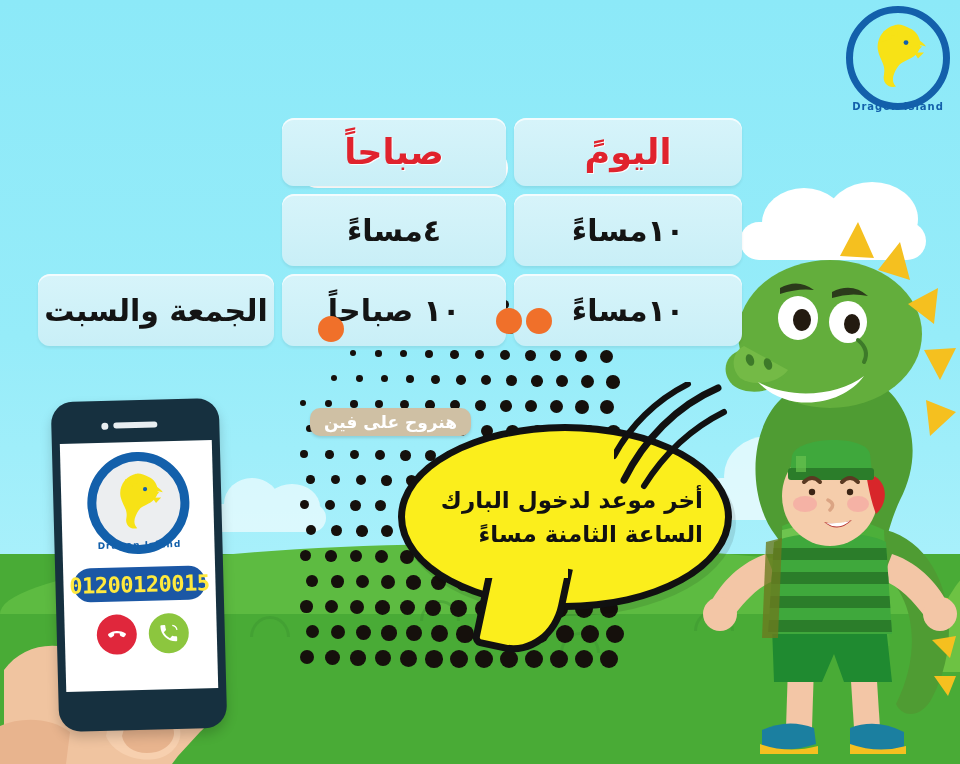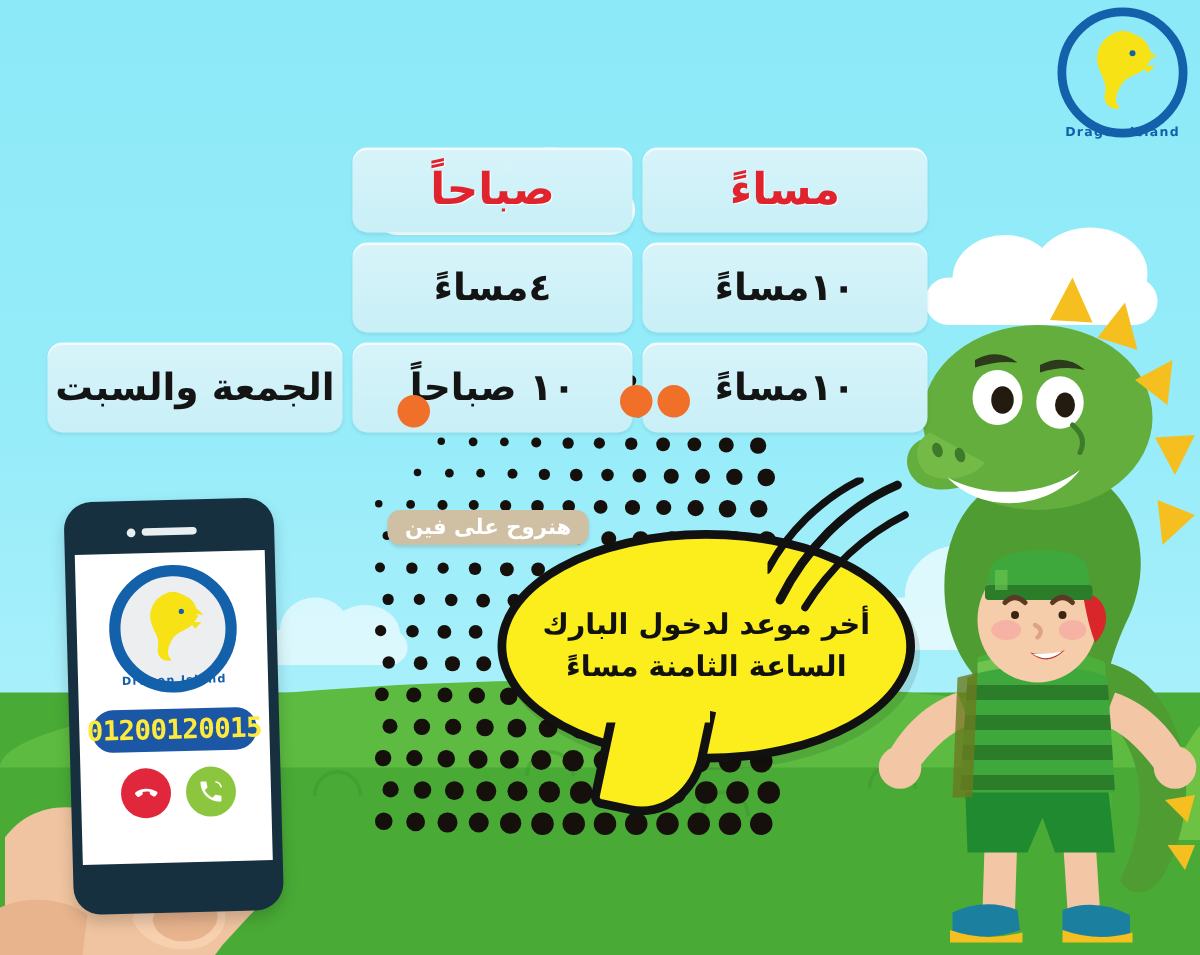--- a/index.html
+++ b/index.html
@@ -75,21 +75,21 @@
     display:flex;align-items:center;justify-content:center;color:#ffe93d;font-size:22px;font-weight:bold;
     font-family:"DejaVu Sans Mono","Liberation Mono",monospace;letter-spacing:-.5px;}
   .call-btns{position:absolute;left:30px;top:172px;width:94px;display:flex;gap:12px;}
   .cbtn{width:40px;height:40px;border-radius:50%;display:flex;align-items:center;justify-content:center;color:#fff;font-size:20px;}
   .cbtn.green{background:#8cc63e;}
   .cbtn.red{background:#e0273c;}
 
   
   .bubble{position:absolute;left:398px;top:424px;width:320px;height:172px;background:#fbee1c;
     border:7px solid #111;border-radius:50%;box-shadow:4px 6px 0 rgba(0,0,0,.1);}
-  .bubble-txt{position:absolute;inset:0;display:flex;flex-direction:column;align-items:center;justify-content:center;
+  .bubble-txt{position:absolute;inset:0;display:flex;flex-direction:column;align-items:flex-start;justify-content:center;
     color:#111;font-size:23px;font-weight:bold;line-height:1.5;text-align:center;padding:0 22px;}
   .bubble-tail{position:absolute;left:480px;top:560px;width:70px;height:80px;background:#fbee1c;
     border:7px solid #111;border-radius:0 0 60% 10%;transform:rotate(12deg);z-index:1;}
   .bubble-tail-mask{position:absolute;left:478px;top:548px;width:90px;height:30px;background:#fbee1c;z-index:2;}
 
   
   .wm{position:absolute;left:304px;top:330px;width:340px;height:110px;}
   .wm-text{font-size:74px;font-weight:bold;color:#fff;letter-spacing:-2px;
     font-family:"DejaVu Sans","Liberation Sans",sans-serif;
     text-shadow:0 3px 6px rgba(0,0,0,.25);position:relative;direction:ltr;}
@@ -430,21 +430,21 @@
       <circle cx="42" cy="22" r="2.4" fill="#1360ab"></circle>
       <path d="M24 14 l8 -10 2 12 z M16 22 l4 -12 8 8 z" fill="#f7e216"></path>
     </svg>
     <div class="brand">Dragon Island</div>
   </div>
 
   <div class="sched">
 
     <div class="row head">
       <div class="cell c-eve">
-        <span class="txt">مساءً</span>
+        <span class="txt">اليومً</span>
       </div>
       <div class="cell c-mid">
         <span class="txt">صباحاً</span>
       </div>
     </div>
 
     <div class="row body">
       <div class="cell c-eve">
         <span class="txt">١٠مساءً</span>
       </div>

